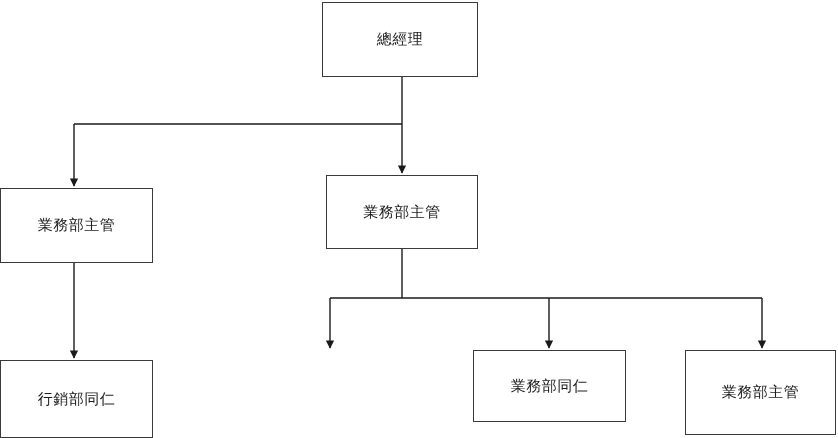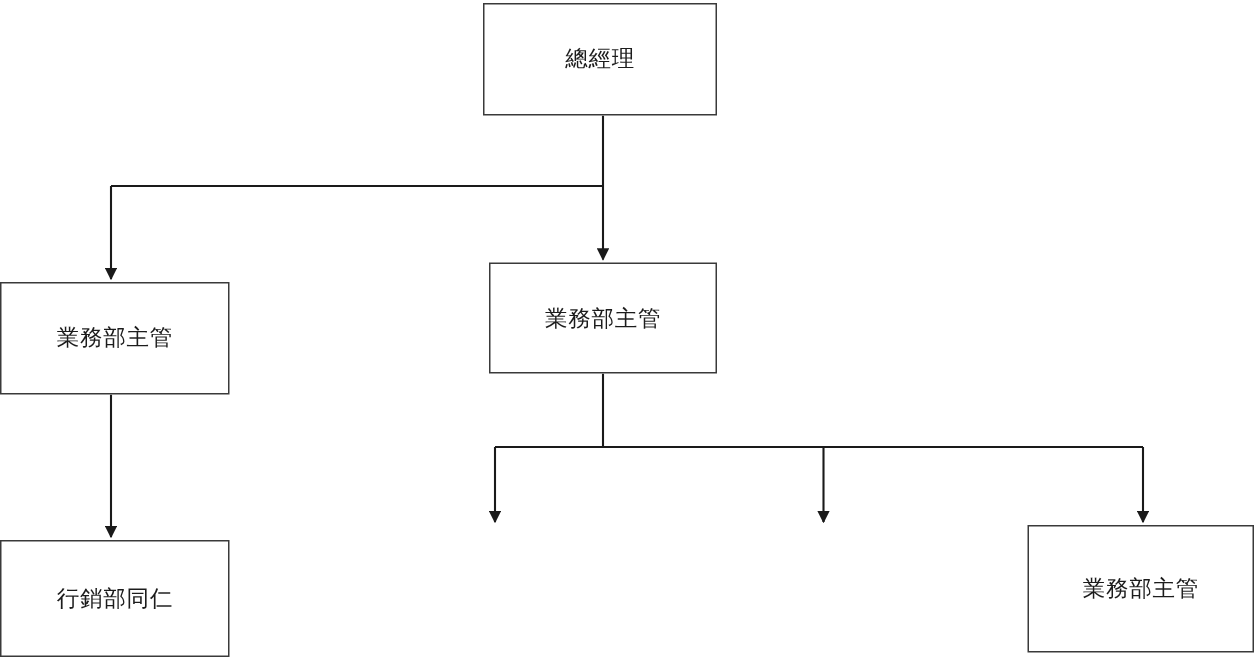--- a/index.html
+++ b/index.html
@@ -84,18 +84,21 @@
 
   <div class="node" style="left:326px; top:175px; width:152px; height:74px;">
     <span class="node-label">業務部主管</span>
   </div>
 
   <div class="node" style="left:0px; top:360px; width:153px; height:78px;">
     <span class="node-label">行銷部同仁</span>
   </div>
 
 
+  <div class="node" style="left:473px; top:350px; width:153px; height:72px;">
+    <span class="node-label">業務部同仁</span>
+  </div>
 
   <div class="node" style="left:685px; top:350px; width:151px; height:85px;">
     <span class="node-label">業務部主管</span>
   </div>
 
 </div>
 
 </body></html>

